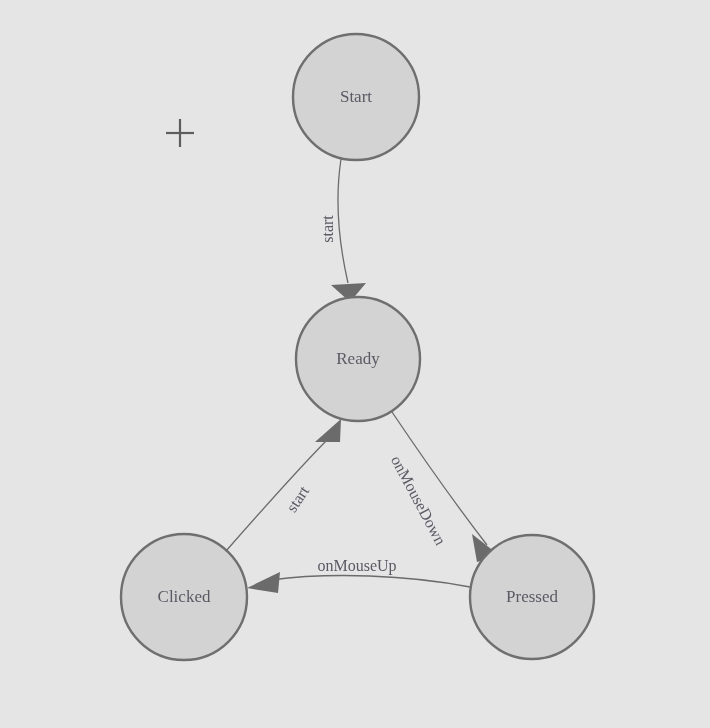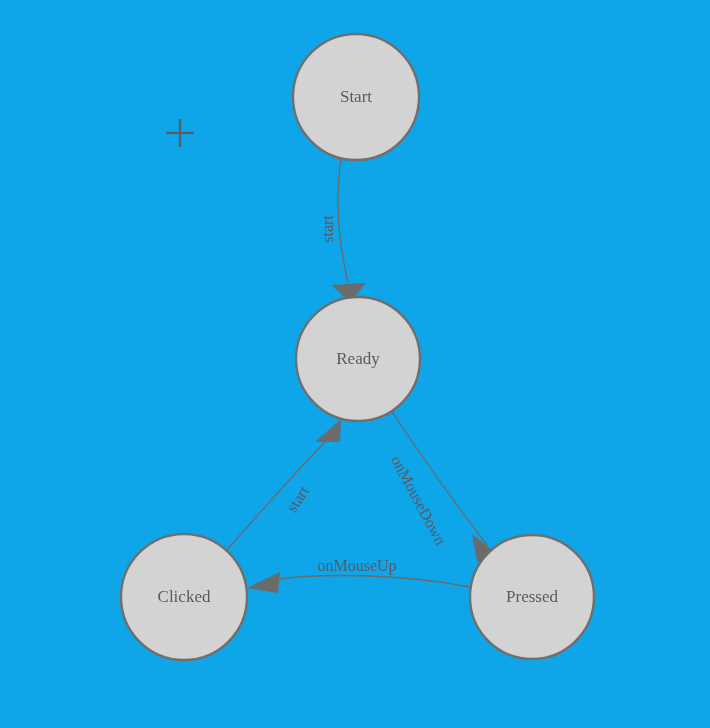--- a/index.html
+++ b/index.html
@@ -7,21 +7,21 @@
     padding: 0;
     background: #ffffff;
   }
   body {
     font-family: "Liberation Serif", "DejaVu Serif", serif;
   }
   #canvas {
     position: relative;
     width: 710px;
     height: 728px;
-    background: #0ea5e9;
+    background: #e5e5e5;
     overflow: hidden;
   }
   #diagram-svg {
     position: absolute;
     top: 0;
     left: 0;
     width: 710px;
     height: 728px;
   }
   .node-circle {

